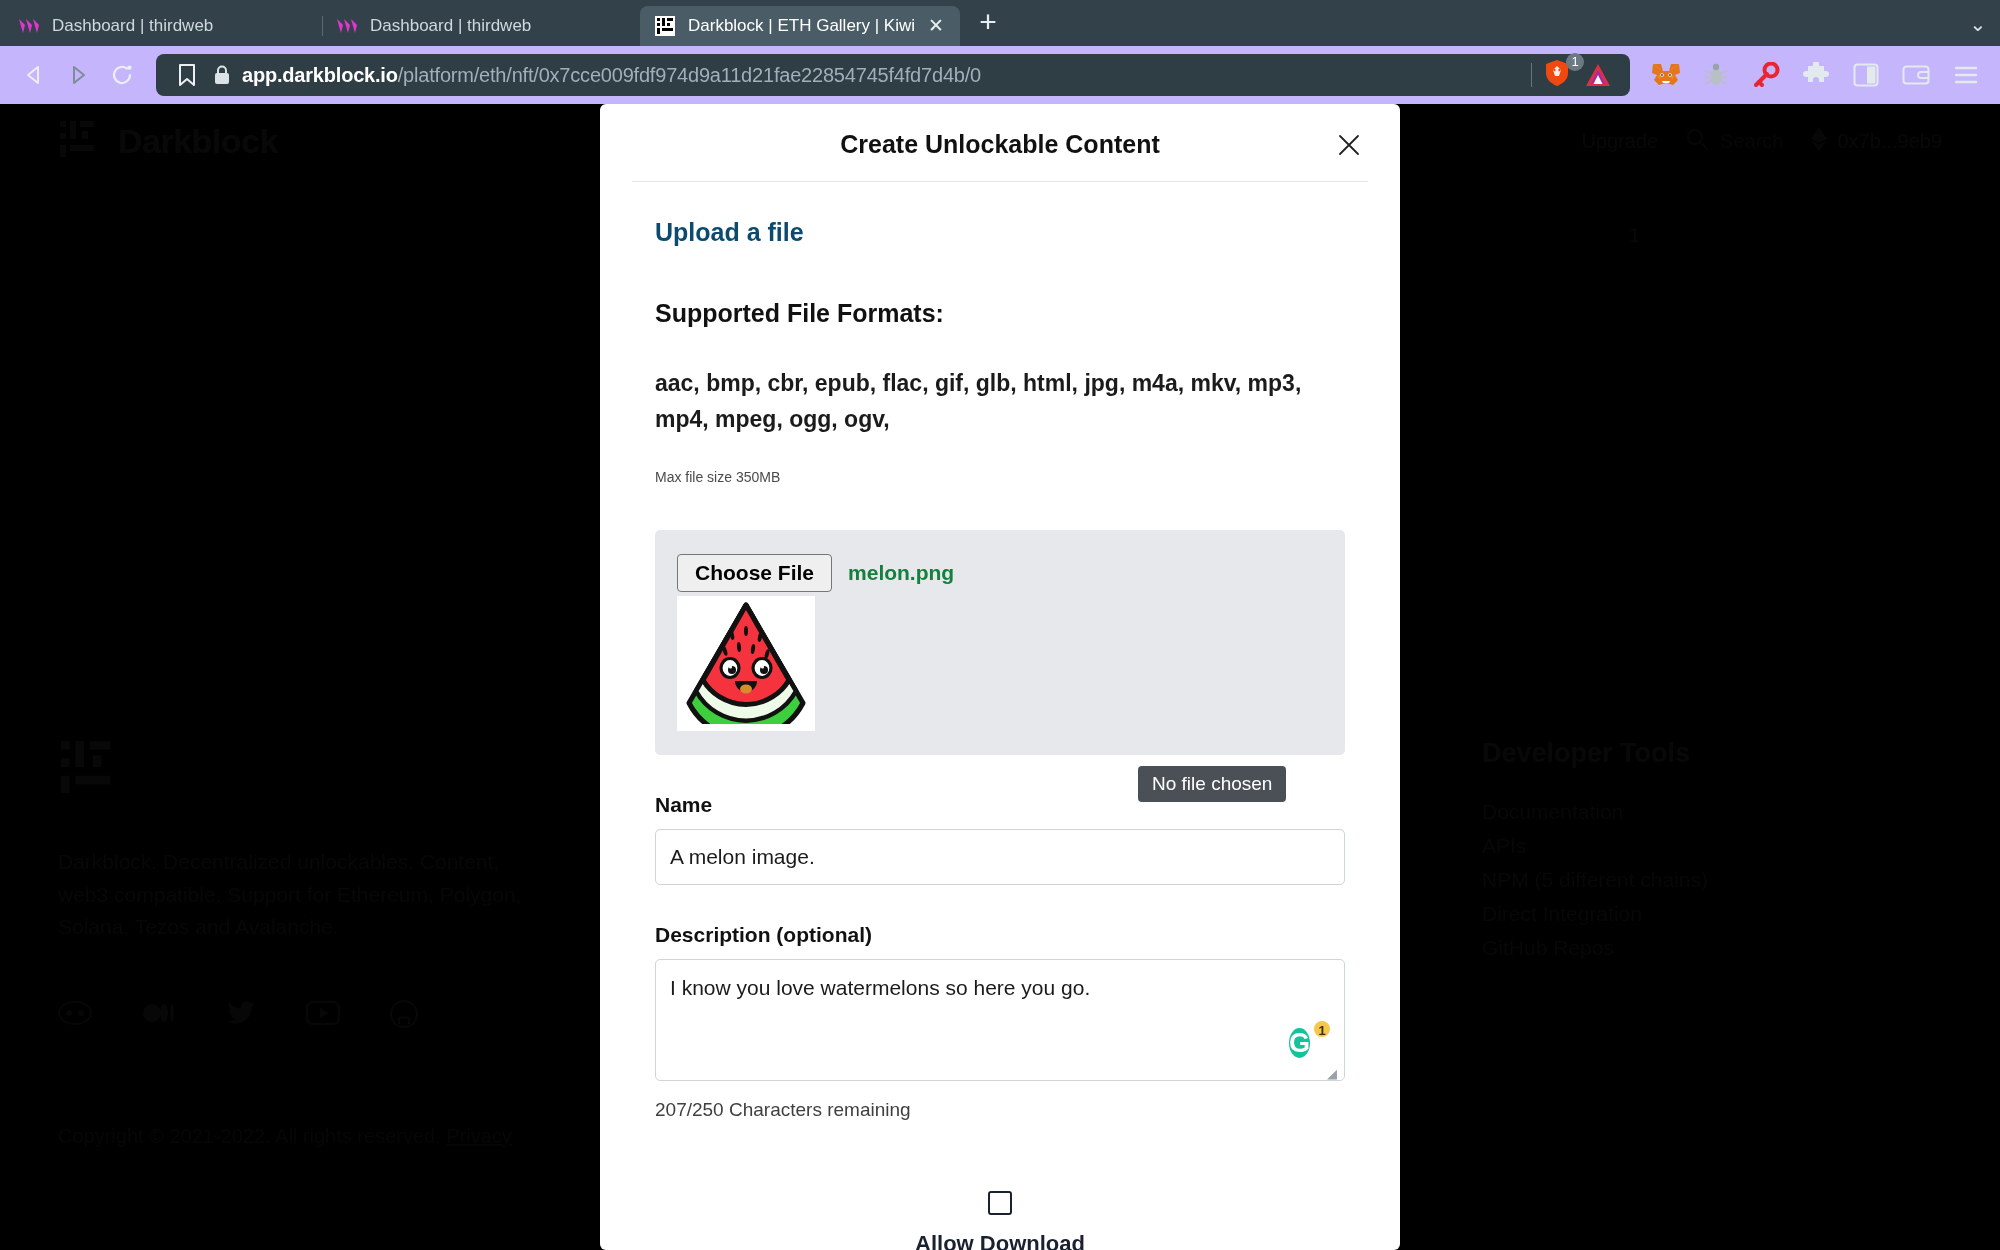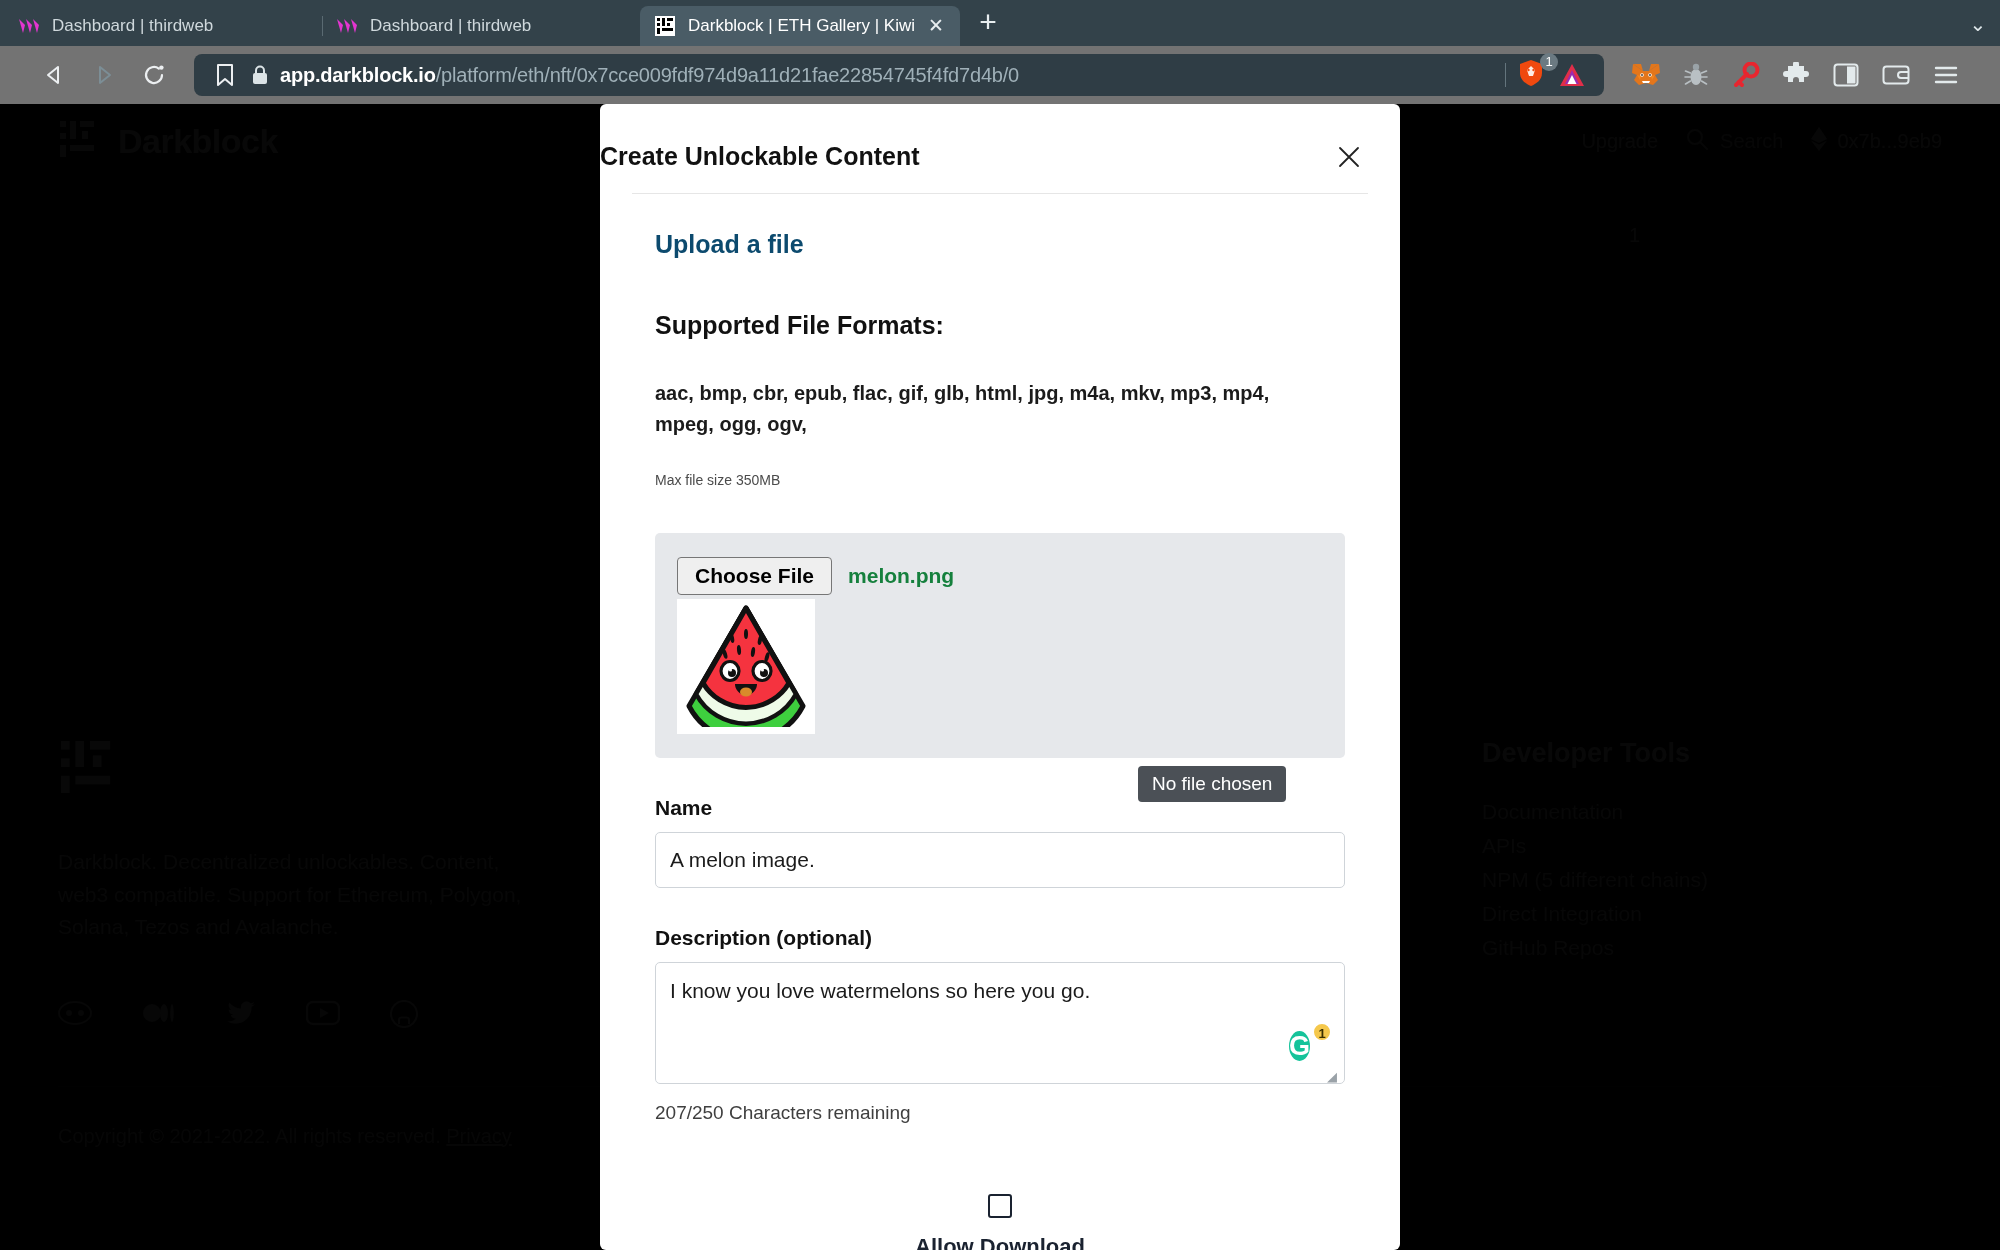--- a/index.html
+++ b/index.html
@@ -45,22 +45,22 @@
     width: 40px; height: 40px; margin-left: 8px; margin-bottom: 2px;
     color: #e8eef0; font-size: 30px; line-height: 36px; text-align: center; font-weight: 300;
   }
   .tabstrip-spacer { flex: 1; }
   .tabstrip-chevron {
     width: 44px; height: 40px; color: #dfe7ea; font-size: 20px;
     display:flex; align-items:center; justify-content:center; margin-bottom: 2px;
   }
 
   .navbar {
-    height: 58px; background: #737373;
-    display: flex; align-items: center; padding: 0 32px; gap: 6px;
+    height: 58px; background: #c4b5fd;
+    display: flex; align-items: center; padding: 0 12px; 
   }
   .navbtn {
     width: 44px; height: 44px; display: flex; align-items: center; justify-content: center;
     color: #eceff1; flex: none;
   }
   .navbtn.dim { color: #7c8e96; }
   .urlbar {
     flex: 1; height: 42px; background: #2f3d45; border-radius: 8px;
     display: flex; align-items: center; padding: 0 16px; gap: 12px;
     margin-left: 12px; margin-right: 14px; min-width: 0;
@@ -125,34 +125,34 @@
   }
   .modal {
     position: absolute; left: 600px; top: 104px;
     width: 800px; height: 1146px;
     background: #ffffff; border-radius: 6px;
     overflow: hidden;
     display: flex; flex-direction: column;
   }
   .modal-header {
     position: relative; padding: 26px 0 22px 0;
-    flex: none; margin-top: 12px;
+    text-align: center; flex: none;
   }
   .modal-title { font-size: 25px; font-weight: bold; color: #111; }
   .modal-close {
     position: absolute; right: 36px; top: 26px;
     width: 30px; height: 30px; color: #222;
     display: flex; align-items: center; justify-content: center;
   }
   .modal-divider { height: 1px; background: #e6e6e6; margin: 0 32px; flex: none; }
   .modal-body { padding: 36px 55px 0 55px; flex: 1; }
 
   .h-upload { font-size: 25px; font-weight: bold; color: #0c4a6e; margin-bottom: 52px; }
   .h-formats { font-size: 25px; font-weight: bold; color: #111; margin-bottom: 38px; }
-  .formats-list { font-size: 20px; font-weight: bold; color: #1b1b1b; line-height: 1.55; max-width: 660px; }
+  .formats-list { font-size: 23px; font-weight: bold; color: #1b1b1b; line-height: 1.55; max-width: 660px; }
   .maxsize { font-size: 14px; color: #4b4b4b; margin-top: 32px; }
 
   .dropzone {
     margin-top: 45px; background: #e6e8eb; border-radius: 5px;
     padding: 24px 22px; min-height: 222px;
   }
   .filerow { display: flex; align-items: center; gap: 16px; }
   .choose-file {
     background: #efefef; border: 1px solid #767676; border-radius: 4px;
     padding: 6px 17px; font-size: 21px; font-weight: bold; color: #000;

